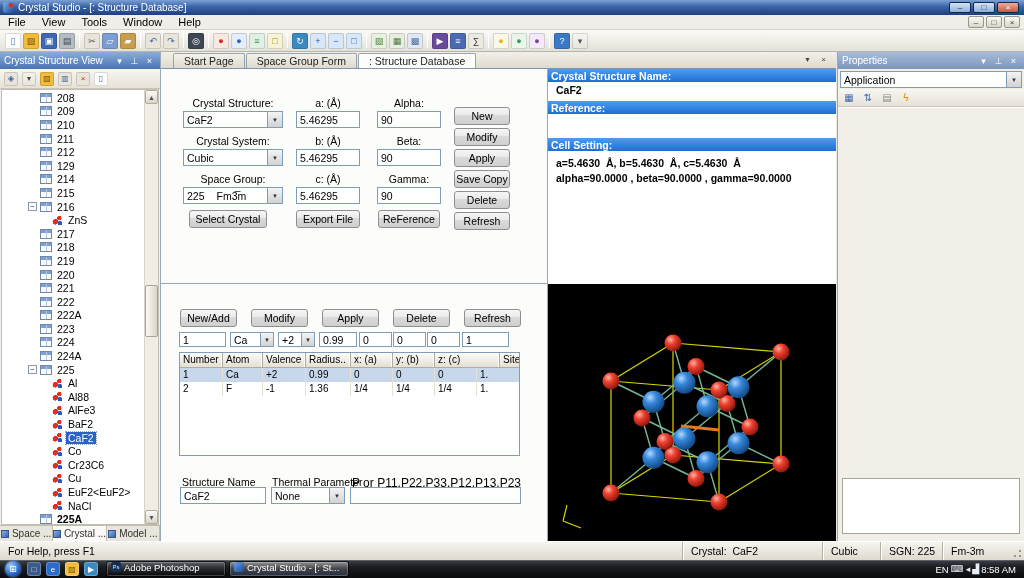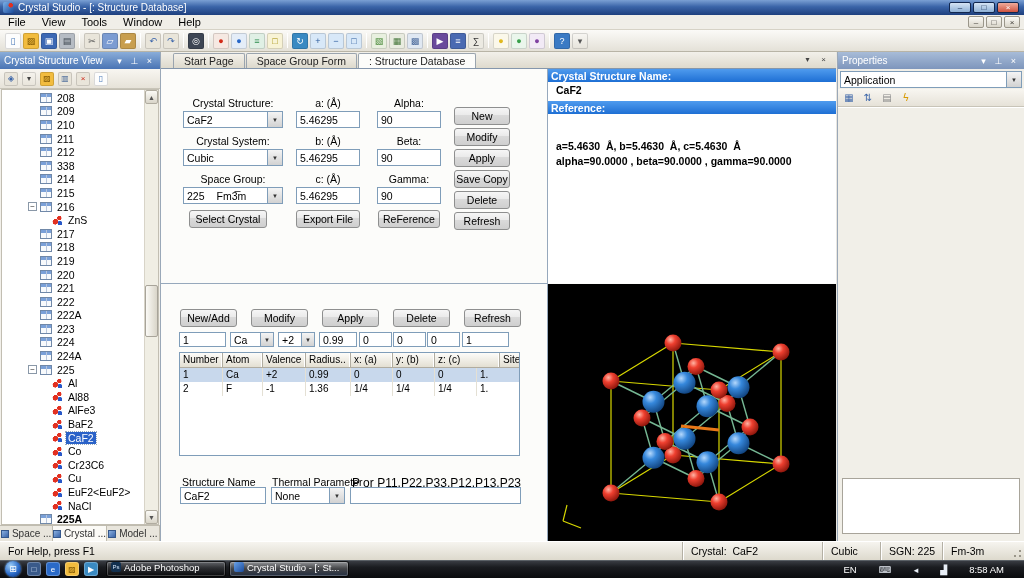--- a/index.html
+++ b/index.html
@@ -147,21 +147,21 @@
   #quick-launch{display:flex;align-items:center;gap:3px;margin-right:8px;}
   #task-buttons{display:flex;align-items:center;gap:5px;}
   .task-btn{width:118px;height:14px;border-radius:2px;display:flex;align-items:flex-start;gap:3px;padding:0 4px;font-size:9.5px;
     white-space:nowrap;overflow:hidden;cursor:default;
     background:linear-gradient(rgba(255,255,255,.22),rgba(255,255,255,.07) 50%,rgba(0,0,0,.25));
     box-shadow:0 0 0 1px rgba(0,0,0,.65),inset 0 0 0 1px rgba(255,255,255,.22);}
   .task-btn.active{background:linear-gradient(rgba(255,255,255,.45),rgba(255,255,255,.18) 50%,rgba(80,110,160,.35));}
   .tb-app-icon{width:10px;height:10px;border-radius:2px;flex:none;display:flex;align-items:center;justify-content:center;
     font-size:6px;color:#cfe0f4;}
   .task-btn-label{overflow:hidden;text-overflow:ellipsis;}
-  #tray{margin-left:auto;display:flex;align-items:flex-end;gap:22px;padding-right:20px;font-size:9.5px;}
+  #tray{margin-left:auto;display:flex;align-items:flex-start;gap:2px;padding-right:8px;font-size:9.5px;}
   .tray-ico{font-size:9px;color:#e8eef6;}
 </style>
 </head>
 <body>
 
 <div id="titlebar">
   <span id="app-icon"></span>
   <span id="title-text">Crystal Studio - [: Structure Database]</span>
   <span class="win-btns">
     <span class="win-btn">–</span>
@@ -266,21 +266,21 @@
           <span class="tree-label">211</span>
         </div>
         <div class="tree-row" style="padding-left: 26px;">
           <span class="tree-spacer"></span>
           <span class="ico-g"></span>
           <span class="tree-label">212</span>
         </div>
         <div class="tree-row" style="padding-left: 26px;">
           <span class="tree-spacer"></span>
           <span class="ico-g"></span>
-          <span class="tree-label">338</span>
+          <span class="tree-label">129</span>
         </div>
         <div class="tree-row" style="padding-left: 26px;">
           <span class="tree-spacer"></span>
           <span class="ico-g"></span>
           <span class="tree-label">214</span>
         </div>
         <div class="tree-row" style="padding-left: 26px;">
           <span class="tree-spacer"></span>
           <span class="ico-g"></span>
           <span class="tree-label">215</span>
@@ -483,20 +483,21 @@
 
   <div id="info">
       <div class="info-sec">
         <div class="info-bar">Crystal Structure Name:</div>
         <div class="info-line">CaF2</div>
       </div>
       <div class="info-sec">
         <div class="info-bar">Reference:</div>
       </div>
       <div class="info-sec">
+        <div class="info-bar">Cell Setting:</div>
       </div>
       <div class="info-sec">
         <div class="info-line">a=5.4630  Å, b=5.4630  Å, c=5.4630  Å</div>
         <div class="info-line">alpha=90.0000 , beta=90.0000 , gamma=90.0000</div>
       </div>
     </div>
 
   <input class="inp" style="left: 18px; top: 263px; width: 47px; height: 15px;" value="1">
   <div class="combo sm" style="left:69px;top:263px;width:44px">
     <span class="ct">

